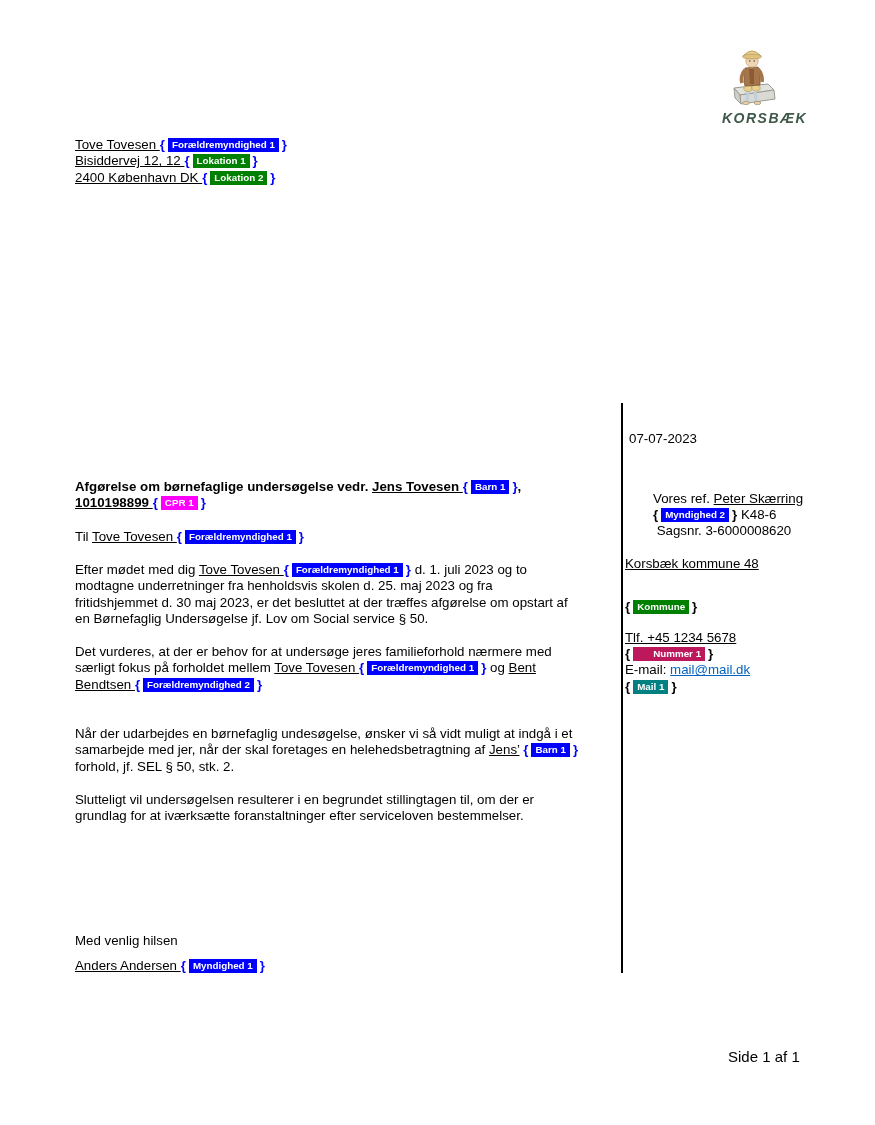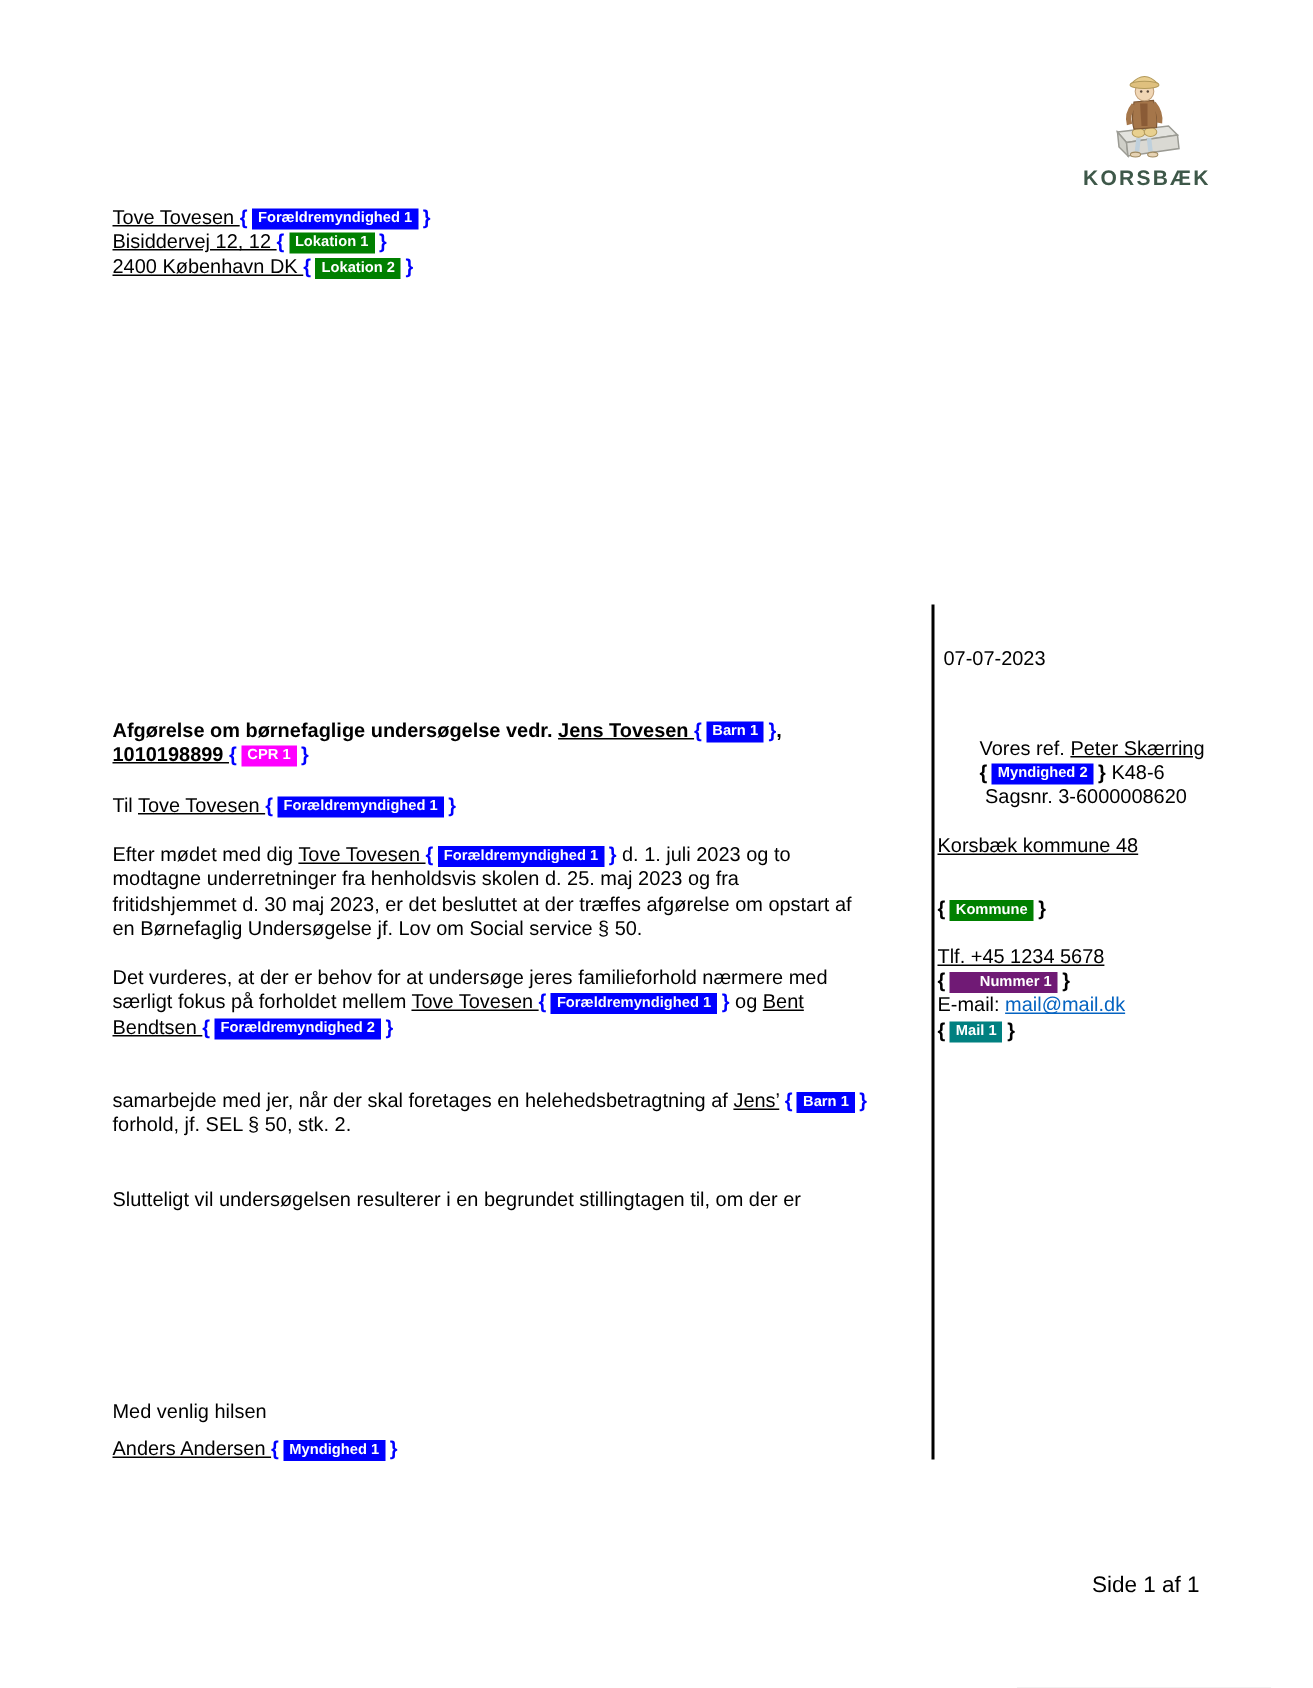--- a/index.html
+++ b/index.html
@@ -19,21 +19,21 @@
   .br{font-weight:bold;}
   .chip{
     display:inline-block;
     font-size:9.8px;font-weight:bold;color:#fff;
     line-height:11px;padding:1px 4px 2px 4px;
     margin:0 3px;vertical-align:1px;
     white-space:nowrap;
   }
   .subject .line{font-weight:bold;}
   .divider{width:2px;background:#000;}
-  .logo{width:84px;text-align:center;}
+  .logo{width:84px;text-align:left;font-style:italic;}
   .logo-word{
     font-weight:bold;font-size:14px;letter-spacing:1.5px;
     color:#3E5849;margin-top:1px;
   }
   .footer{font-size:15px;}
   .right-col .line{line-height:16.2px;}
 </style>
 </head>
 <body>
 
@@ -84,21 +84,21 @@
         <div class="line"><span>Vores ref. </span><span class="u">Peter Skærring</span></div>
         <div class="line"><span class="br" style="color: rgb(0, 0, 0);">{</span><span class="chip" style="background: rgb(0, 0, 255);">Myndighed 2</span><span class="br" style="color: rgb(0, 0, 0);">}</span><span> K48-6</span></div>
         <div class="line"><span>&nbsp;Sagsnr. 3-6000008620</span></div>
       </div>
     <div class="abs" style="left:625px;top:556px;">
         <div class="line"><span class="u">Korsbæk kommune 48</span></div>
         <div class="line"><span class="br" style="color: rgb(0, 0, 0);">{</span><span class="chip" style="background: rgb(0, 128, 0); margin-top: 28px;">Kommune</span><span class="br" style="color: rgb(0, 0, 0);">}</span></div>
       </div>
     <div class="abs" style="left:625px;top:630px;">
         <div class="line"><span class="u">Tlf. +45 1234 5678</span></div>
-        <div class="line"><span class="br" style="color: rgb(0, 0, 0);">{</span><span class="chip" style="background: #701a75; padding-left: 20px;">Nummer 1</span><span class="br" style="color: rgb(0, 0, 0);">}</span></div>
+        <div class="line"><span class="br" style="color: rgb(0, 0, 0);">{</span><span class="chip" style="background: #be185d; padding-left: 20px;">Nummer 1</span><span class="br" style="color: rgb(0, 0, 0);">}</span></div>
         <div class="line"><span>E-mail: </span><span class="link">mail@mail.dk</span></div>
         <div class="line"><span class="br" style="color: rgb(0, 0, 0);">{</span><span class="chip" style="background: rgb(0, 128, 128);">Mail 1</span><span class="br" style="color: rgb(0, 0, 0);">}</span></div>
       </div>
   </div>
 
   <div class="abs subject" style="left:75px;top:479px;">
       <div class="line"><span>Afgørelse om børnefaglige undersøgelse vedr. </span><span class="u">Jens Tovesen </span><span class="br" style="color: rgb(0, 0, 255);">{</span><span class="chip" style="background: rgb(0, 0, 255);">Barn 1</span><span class="br" style="color: rgb(0, 0, 255);">}</span><span>,</span></div>
       <div class="line"><span class="u">1010198899 </span><span class="br" style="color: rgb(0, 0, 255);">{</span><span class="chip" style="background: rgb(255, 0, 255);">CPR 1</span><span class="br" style="color: rgb(0, 0, 255);">}</span></div>
     </div>
 
@@ -111,25 +111,27 @@
       <div class="line"><span>modtagne underretninger fra henholdsvis skolen d. 25. maj 2023 og fra</span></div>
       <div class="line"><span>fritidshjemmet d. 30 maj 2023, er det besluttet at der træffes afgørelse om opstart af</span></div>
       <div class="line"><span>en Børnefaglig Undersøgelse jf. Lov om Social service § 50.</span></div>
     </div>
   <div class="abs" style="left:75px;top:644px;">
       <div class="line"><span>Det vurderes, at der er behov for at undersøge jeres familieforhold nærmere med</span></div>
       <div class="line"><span>særligt fokus på forholdet mellem </span><span class="u">Tove Tovesen </span><span class="br" style="color: rgb(0, 0, 255);">{</span><span class="chip" style="background: rgb(0, 0, 255);">Forældremyndighed 1</span><span class="br" style="color: rgb(0, 0, 255);">}</span><span> og </span><span class="u">Bent </span></div>
       <div class="line"><span class="u">Bendtsen </span><span class="br" style="color: rgb(0, 0, 255);">{</span><span class="chip" style="background: rgb(0, 0, 255);">Forældremyndighed 2</span><span class="br" style="color: rgb(0, 0, 255);">}</span></div>
     </div>
   <div class="abs" style="left:75px;top:726px;">
+      <div class="line"><span>Når der udarbejdes en børnefaglig undesøgelse, ønsker vi så vidt muligt at indgå i et</span></div>
       <div class="line"><span>samarbejde med jer, når der skal foretages en helehedsbetragtning af </span><span class="u">Jens’</span><span> </span><span class="br" style="color: rgb(0, 0, 255);">{</span><span class="chip" style="background: rgb(0, 0, 255);">Barn 1</span><span class="br" style="color: rgb(0, 0, 255);">}</span></div>
       <div class="line"><span>forhold, jf. SEL § 50, stk. 2.</span></div>
     </div>
   <div class="abs" style="left:75px;top:792px;">
       <div class="line"><span>Slutteligt vil undersøgelsen resulterer i en begrundet stillingtagen til, om der er</span></div>
+      <div class="line"><span>grundlag for at iværksætte foranstaltninger efter serviceloven bestemmelser.</span></div>
     </div>
 
   <div class="abs" style="left:75px;top:933px;">
       <div class="line"><span>Med venlig hilsen</span></div>
     </div>
   <div class="abs" style="left:75px;top:958px;">
       <div class="line"><span class="u">Anders Andersen </span><span class="br" style="color: rgb(0, 0, 255);">{</span><span class="chip" style="background: rgb(0, 0, 255);">Myndighed 1</span><span class="br" style="color: rgb(0, 0, 255);">}</span></div>
     </div>
 
   <div class="abs footer" style="left:728px;top:1048px;">Side 1 af 1</div>

